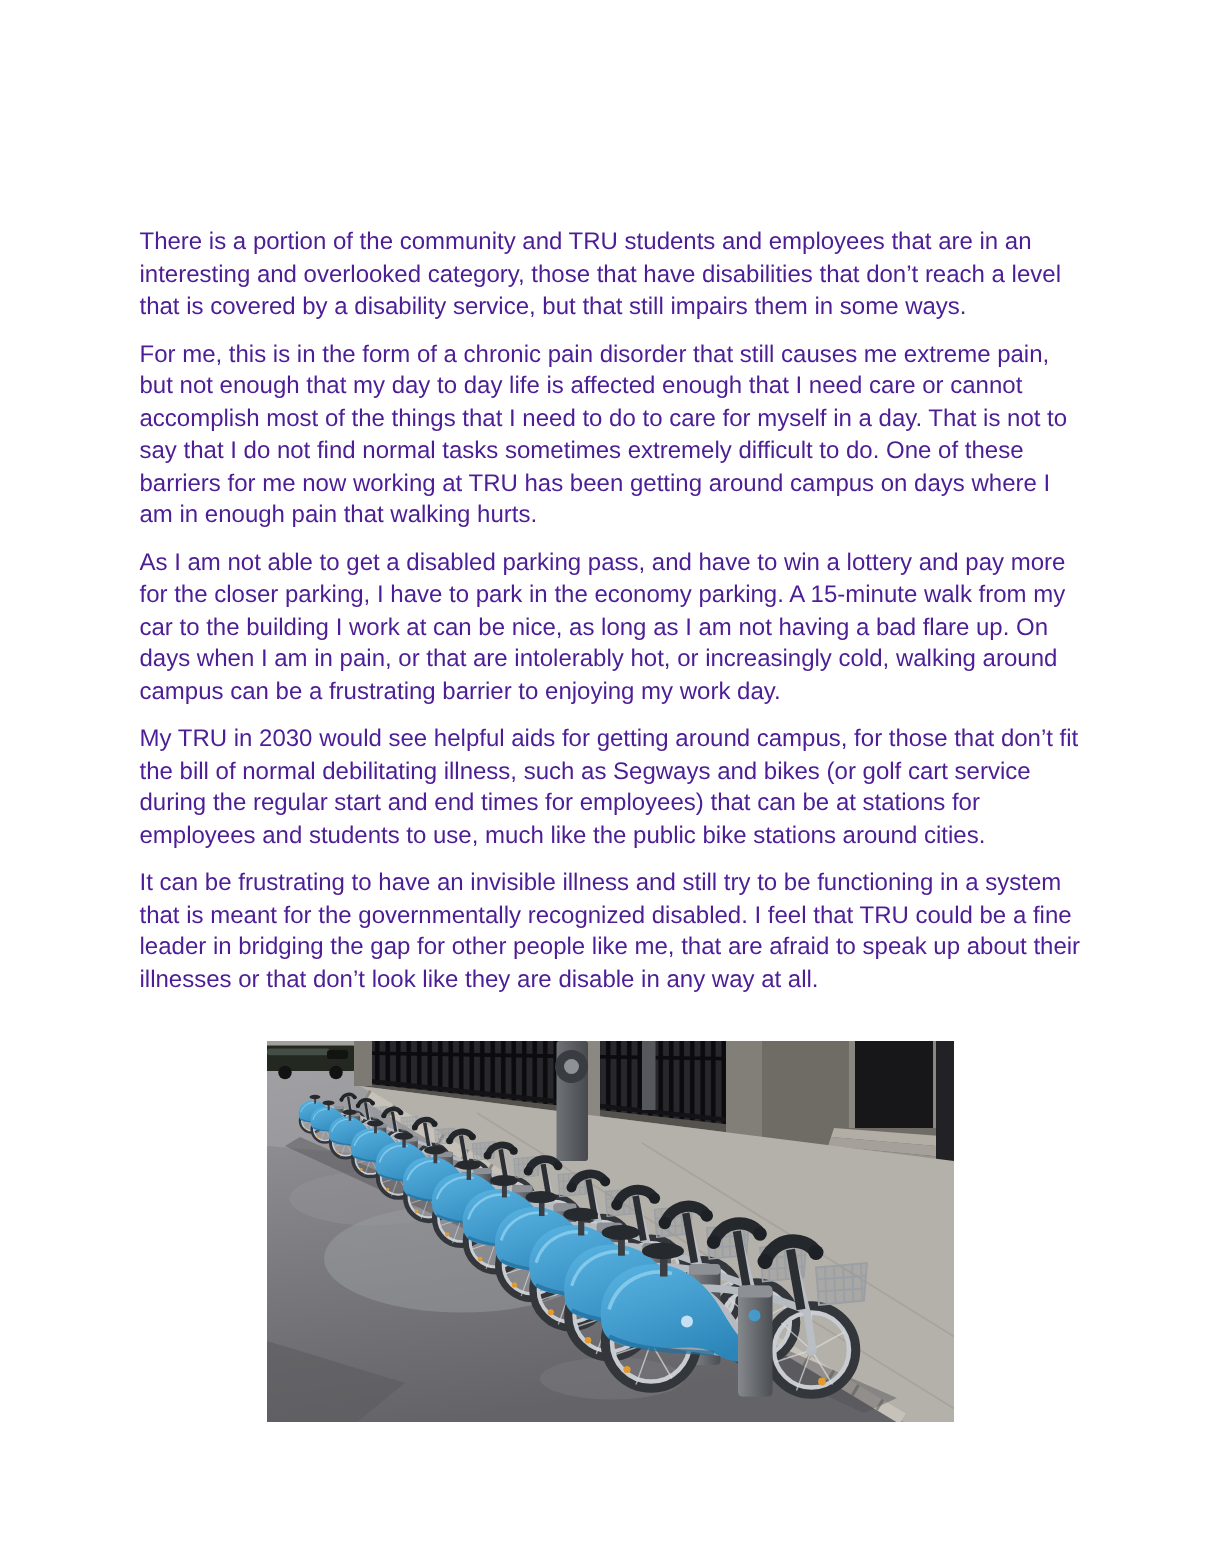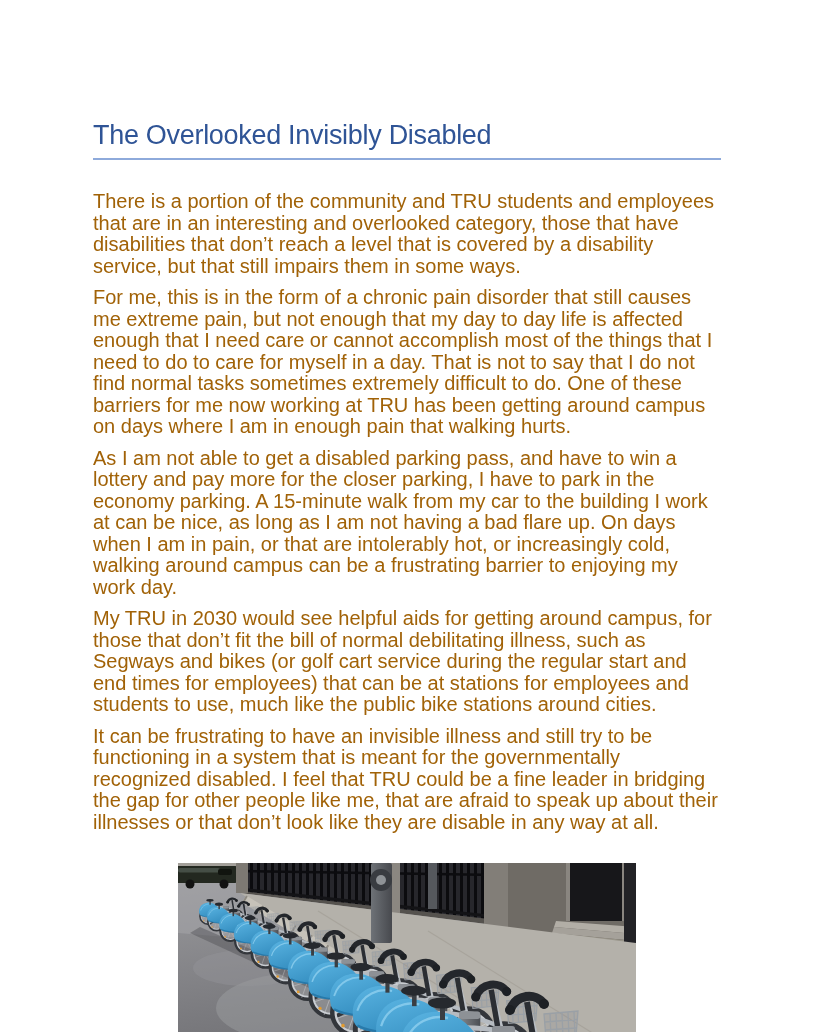--- a/index.html
+++ b/index.html
@@ -29,41 +29,40 @@
     font-size: 27px;
     letter-spacing: -0.3px;
     color: #2F5496;
     border-bottom: 2px solid #8EAADB;
   }
   .body-text {
     margin-top: 31px;
   }
   .body-text p {
     margin: 0 0 10px 0;
-    font-size: 20px;
+    font-size: 16px;
     line-height: 21.5px;
-    color: #a16207;
+    color: #4c1d95;
     text-align: left;
   }
   figure.photo {
     margin: 30px auto 0 auto;
     padding: 0;
     width: 458px;
     height: 254px;
     display: block;
   }
   figure.photo svg { display: block; }
 </style>
 </head>
 <body>
 
 <div class="page">
   <div class="content">
 
-    <h1 class="doc-title">The Overlooked Invisibly Disabled</h1>
 
     <div class="body-text">
       <p>There is a portion of the community and TRU students and employees that are in an interesting and overlooked category, those that have disabilities that don’t reach a level that is covered by a disability service, but that still impairs them in some ways.</p>
       <p>For me, this is in the form of a chronic pain disorder that still causes me extreme pain, but not enough that my day to day life is affected enough that I need care or cannot accomplish most of the things that I need to do to care for myself in a day. That is not to say that I do not find normal tasks sometimes extremely difficult to do. One of these barriers for me now working at TRU has been getting around campus on days where I am in enough pain that walking hurts.</p>
       <p>As I am not able to get a disabled parking pass, and have to win a lottery and pay more for the closer parking, I have to park in the economy parking. A 15-minute walk from my car to the building I work at can be nice, as long as I am not having a bad flare up. On days when I am in pain, or that are intolerably hot, or increasingly cold, walking around campus can be a frustrating barrier to enjoying my work day.</p>
       <p>My TRU in 2030 would see helpful aids for getting around campus, for those that don’t fit the bill of normal debilitating illness, such as Segways and bikes (or golf cart service during the regular start and end times for employees) that can be at stations for employees and students to use, much like the public bike stations around cities.</p>
       <p>It can be frustrating to have an invisible illness and still try to be functioning in a system that is meant for the governmentally recognized disabled. I feel that TRU could be a fine leader in bridging the gap for other people like me, that are afraid to speak up about their illnesses or that don’t look like they are disable in any way at all.</p>
     </div>
 
     <figure class="photo">

